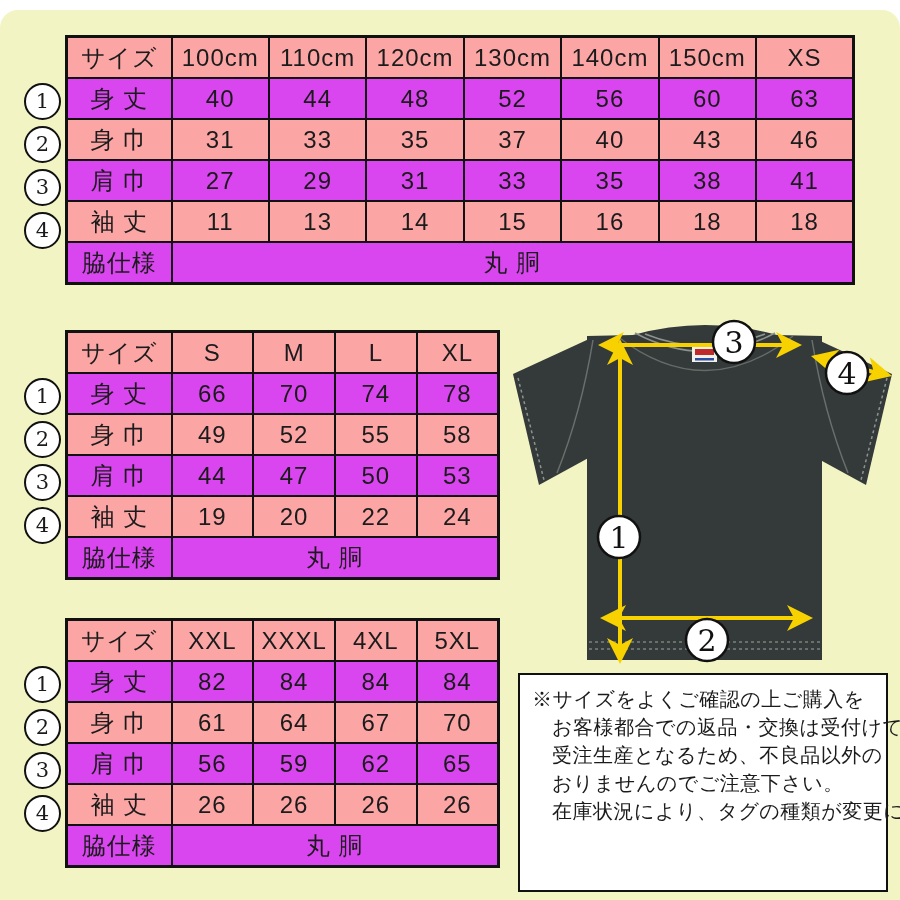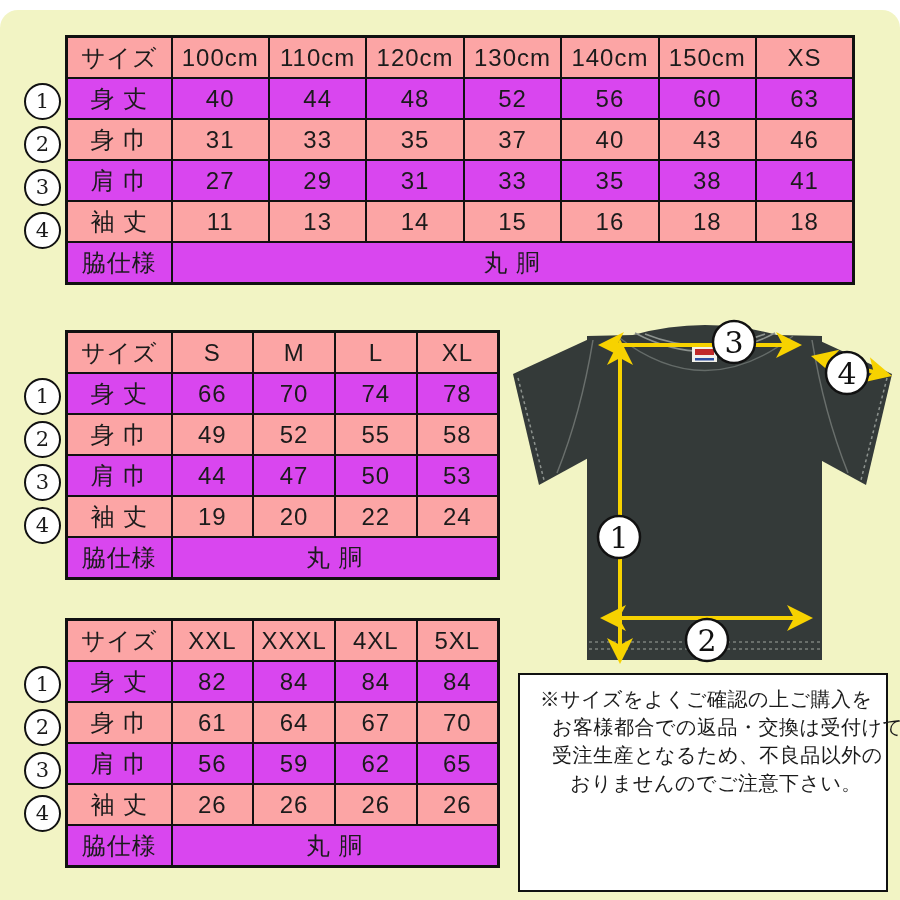--- a/index.html
+++ b/index.html
@@ -21,21 +21,21 @@
   .marker{position:absolute;left:-41px;width:33px;height:33px;border:2px solid #111;border-radius:50%;
           background:#fff;display:flex;align-items:center;justify-content:center;
           font-family:"DejaVu Serif",serif;font-size:21px;line-height:1;}
   .m1{top:48px;}.m2{top:91px;}.m3{top:134px;}.m4{top:177px;}
 
   svg.shirt{position:absolute;left:505px;top:303px;width:395px;height:352px;}
   .circ-digit{font-family:"DejaVu Serif",serif;font-size:30px;fill:#111;}
 
   .notes{position:absolute;left:518px;top:663px;width:370px;height:219px;background:#fff;border:2px solid #111;
          box-sizing:border-box;padding:10px 6px 0 12px;}
-  .notes p{margin:0;font-size:20px;line-height:28px;letter-spacing:0.5px;white-space:nowrap;text-align:center;}
+  .notes p{margin:0;font-size:20px;line-height:28px;letter-spacing:0.5px;white-space:nowrap;}
   .notes p.ind{margin-left:20px;}
 </style>
 </head>
 <body>
 
 <div class="page">
   <div class="canvas">
 
     <section class="tbl-wrap t1">
       <div class="marker m1">1</div>
@@ -272,16 +272,17 @@
         <circle cx="342" cy="60" r="21" fill="#ffffff" stroke="#111111" stroke-width="2.5"></circle>
         <text class="circ-digit" x="342" y="60" dy="0.36em" text-anchor="middle">4</text>
       </g>
     </svg>
 
     <div class="notes">
       <p>※サイズをよくご確認の上ご購入を</p>
       <p class="ind">お客様都合での返品・交換は受付けて</p>
       <p class="ind">受注生産となるため、不良品以外の</p>
       <p class="ind">おりませんのでご注意下さい。</p>
+      <p class="ind">在庫状況により、タグの種類が変更に</p>
     </div>
 
   </div>
 </div>
 
 </body></html>

